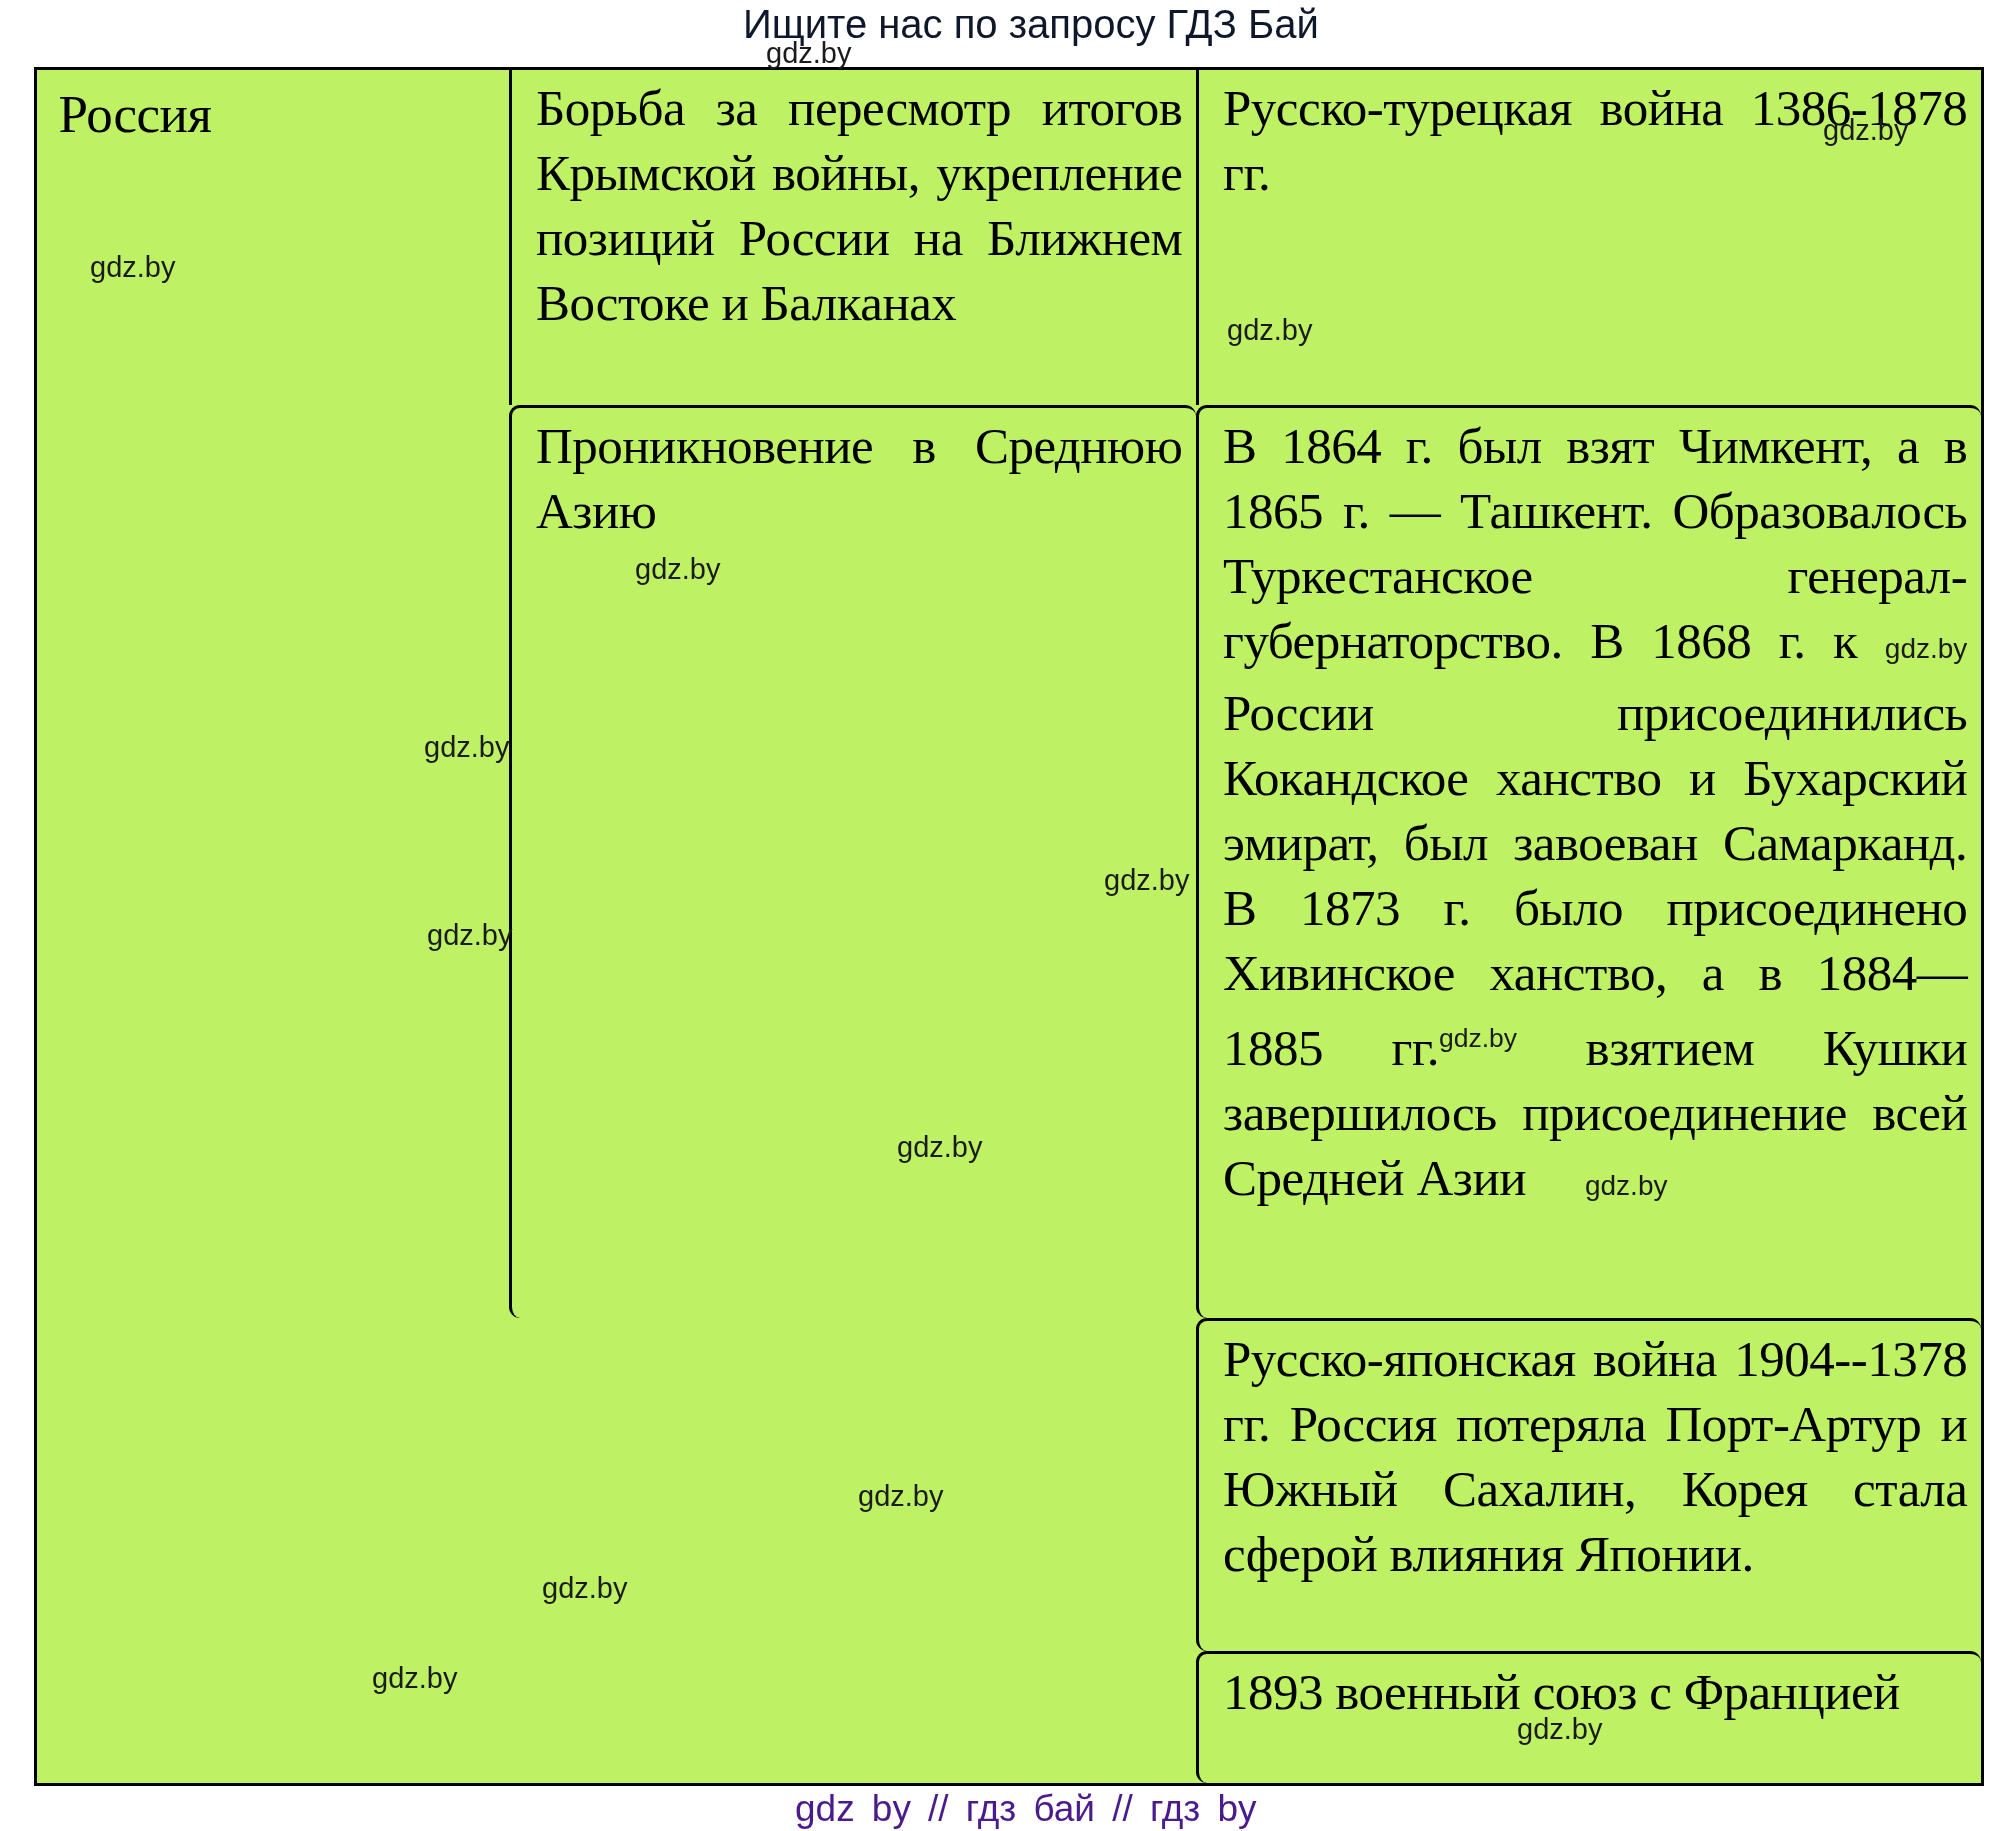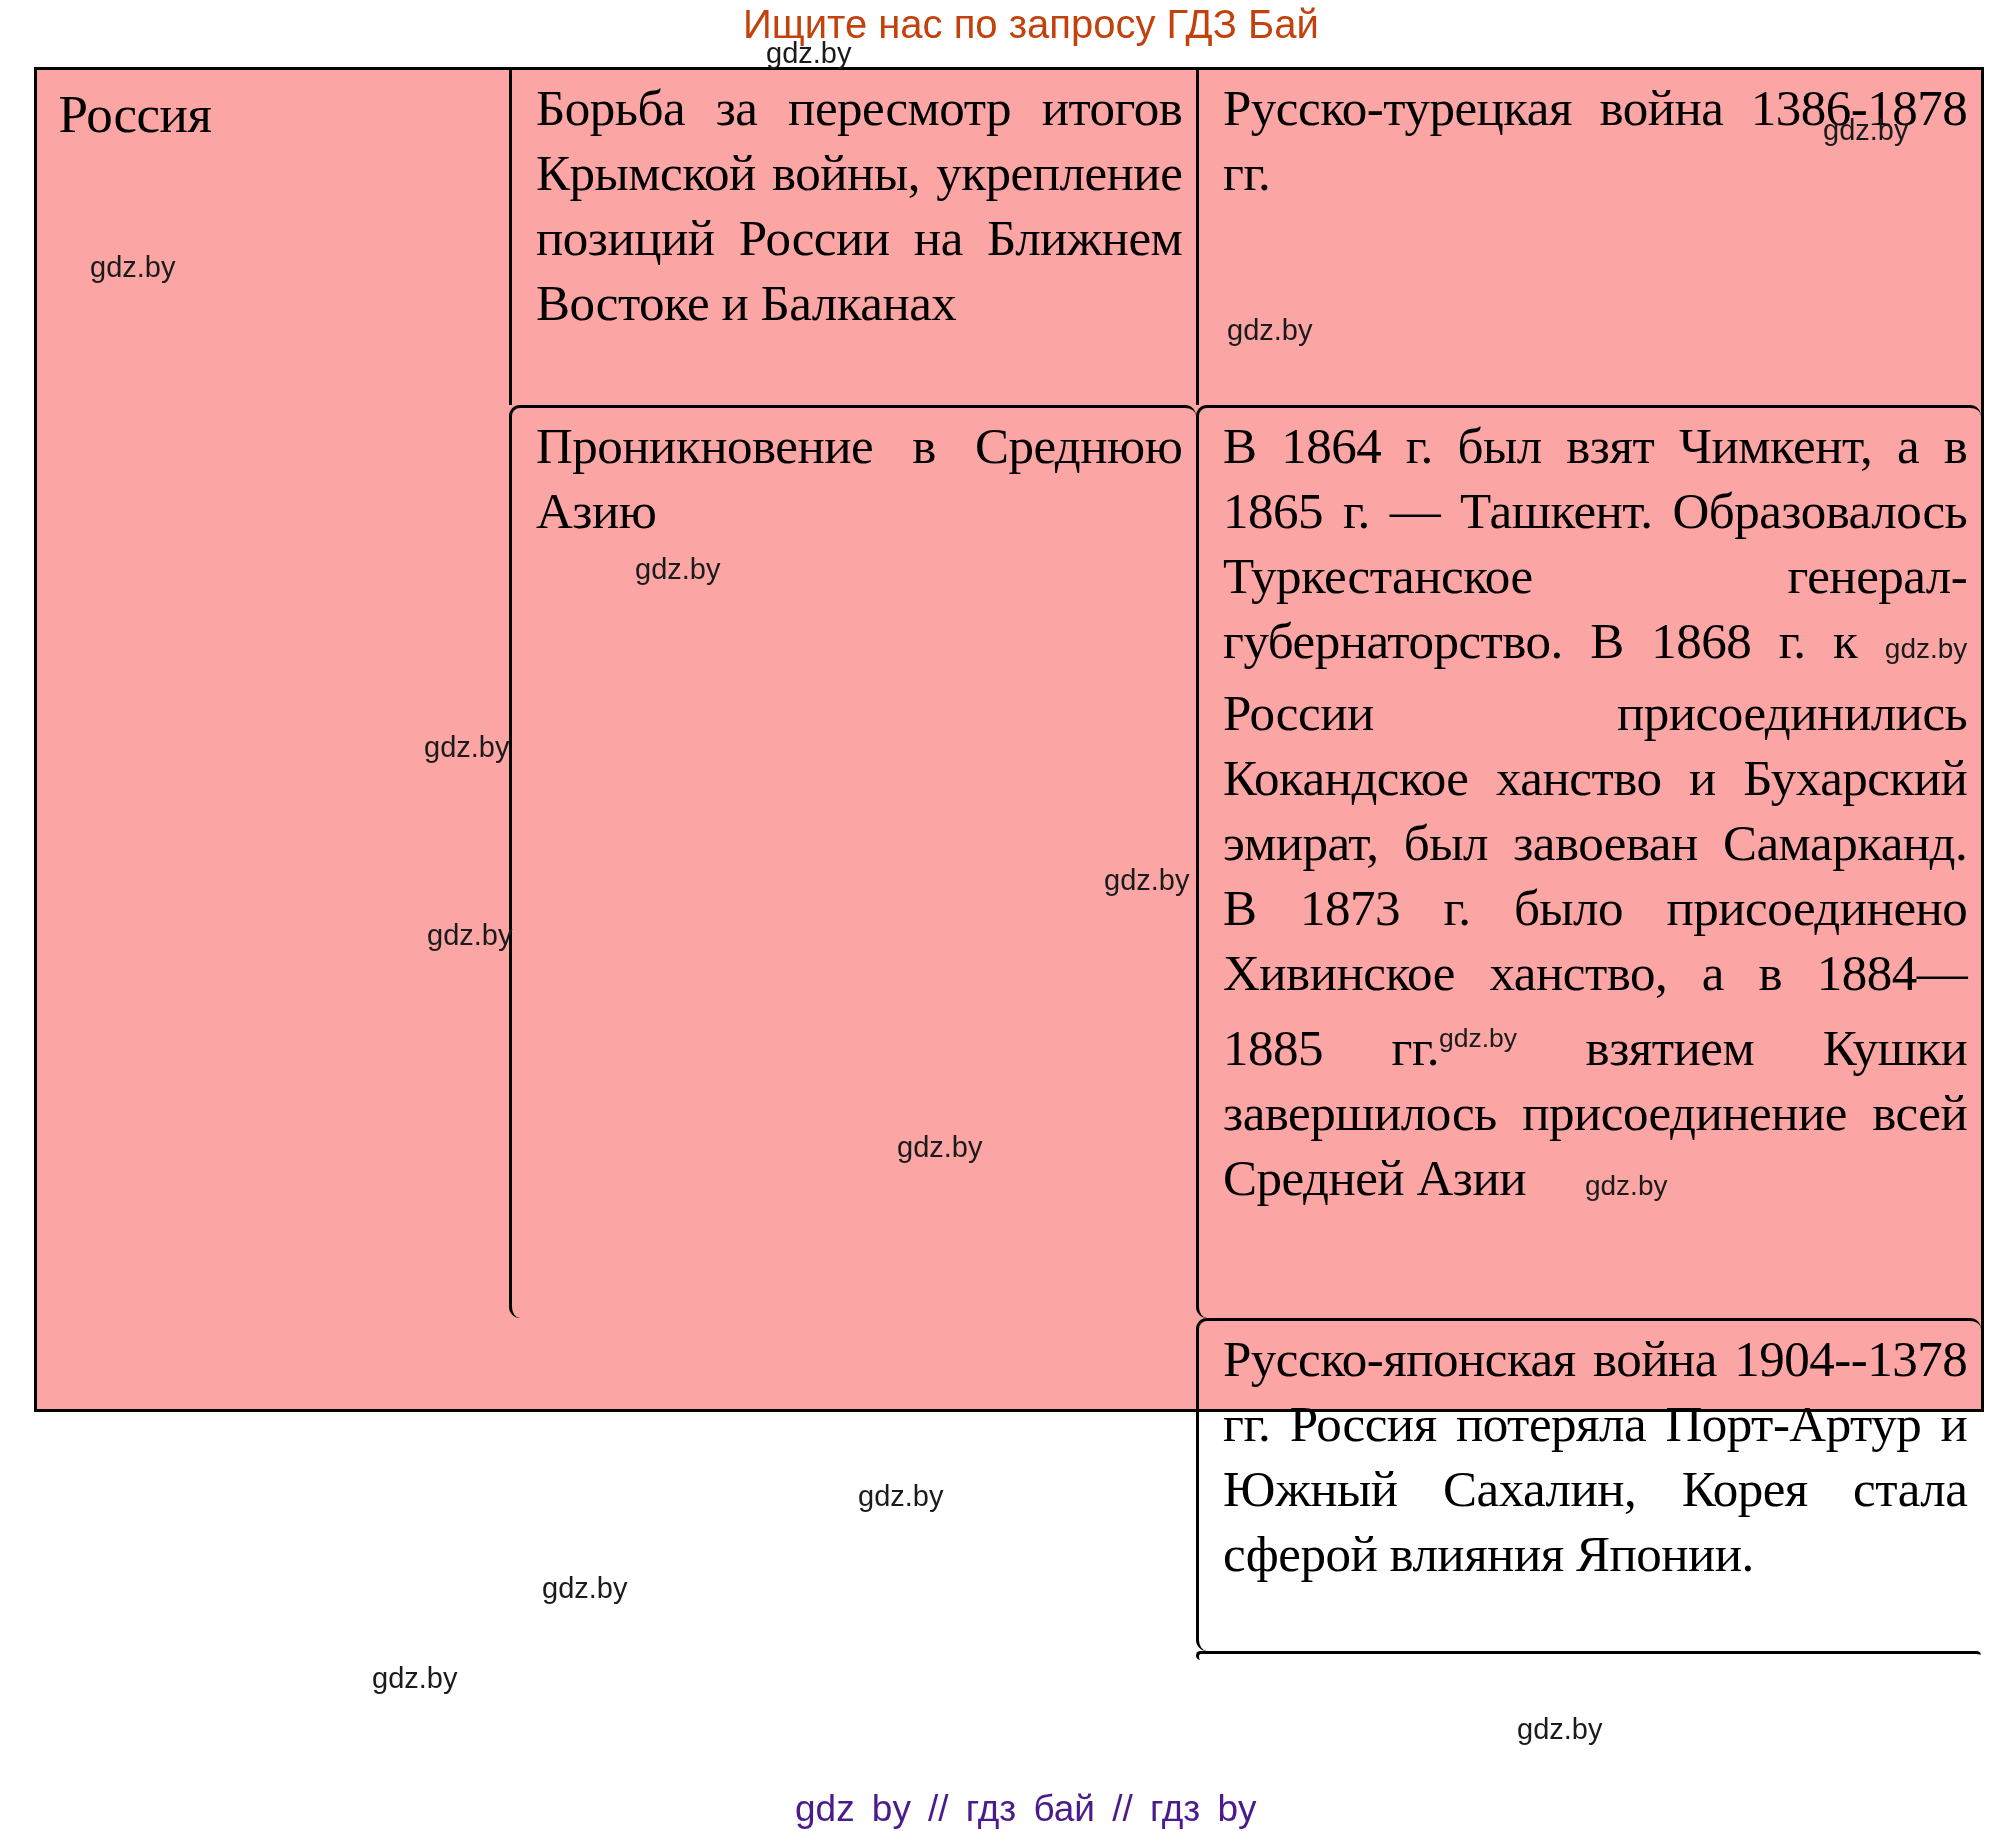--- a/index.html
+++ b/index.html
@@ -9,33 +9,33 @@
     position:relative;
     overflow:hidden;
     font-family:"Liberation Serif", serif;
     color:#000;
   }
   
   .promo{
     position:absolute;left:743px;top:2px;
     font-family:"Liberation Sans", sans-serif;
     font-size:40px;font-weight:500;
-    color:#c2410c;
+    color:#0f172a;
     white-space:nowrap;
   }
   
   .tbl{
     position:absolute;left:34px;top:67px;
-    width:1950px;height:1345px;
+    width:1950px;height:1719px;
     box-sizing:border-box;
     border:3.9px solid #000;
     display:grid;
     grid-template-columns:472px 687px 1fr;
     grid-template-rows:335px 913px 333px 1fr;
-    background:#fca5a5;
+    background:#bef264;
   }
   .cell{
     box-sizing:border-box;
     overflow:hidden;
     padding:5.9px 13.7px 0 15.7px;
   }
   .cell p{margin:0;}
   .c1{grid-column:1;grid-row:1/5;padding-top:13.7px;padding-left:21.6px;}
   .bl{border-left:3.9px solid #000;padding-left:24px;}
   .bt{border-top:3.9px solid #000;border-radius:11px;}

